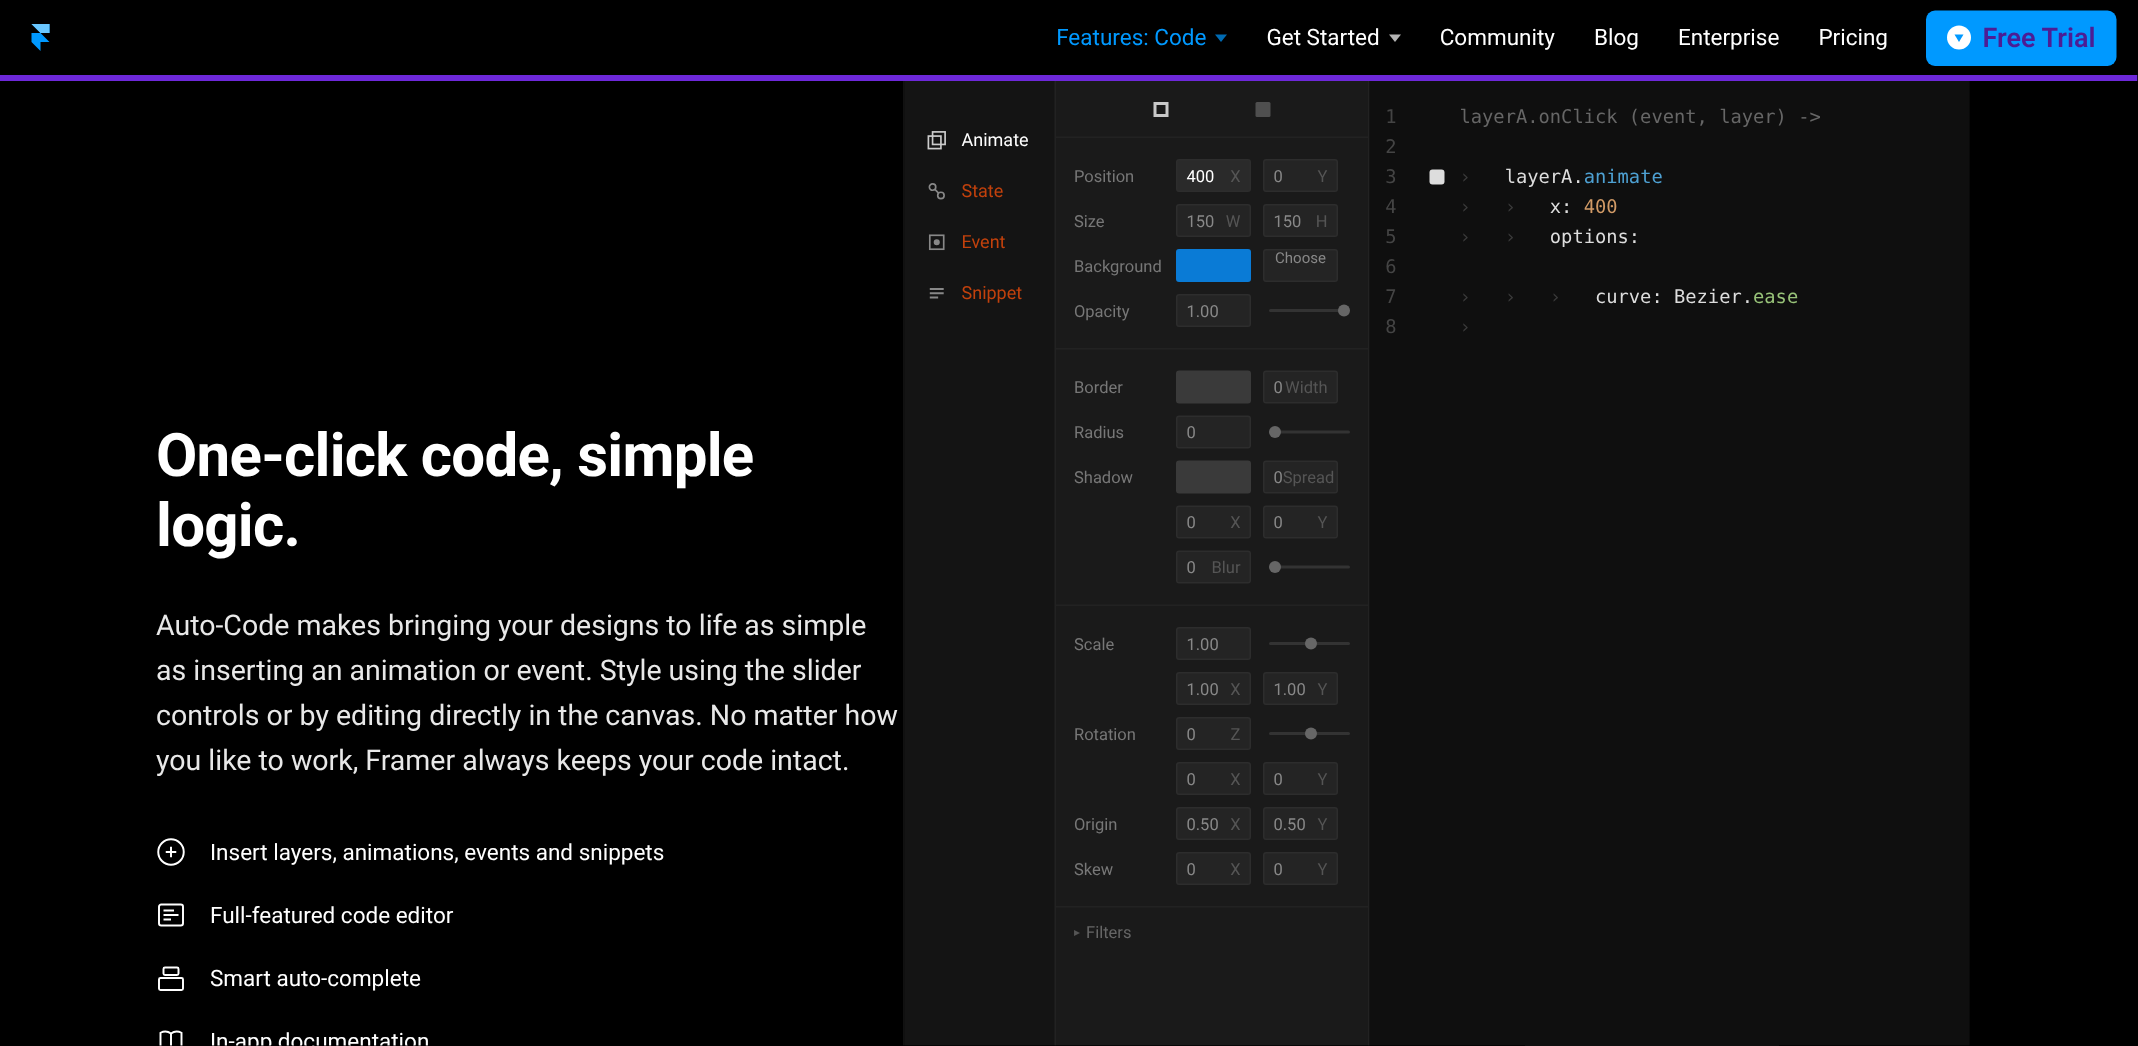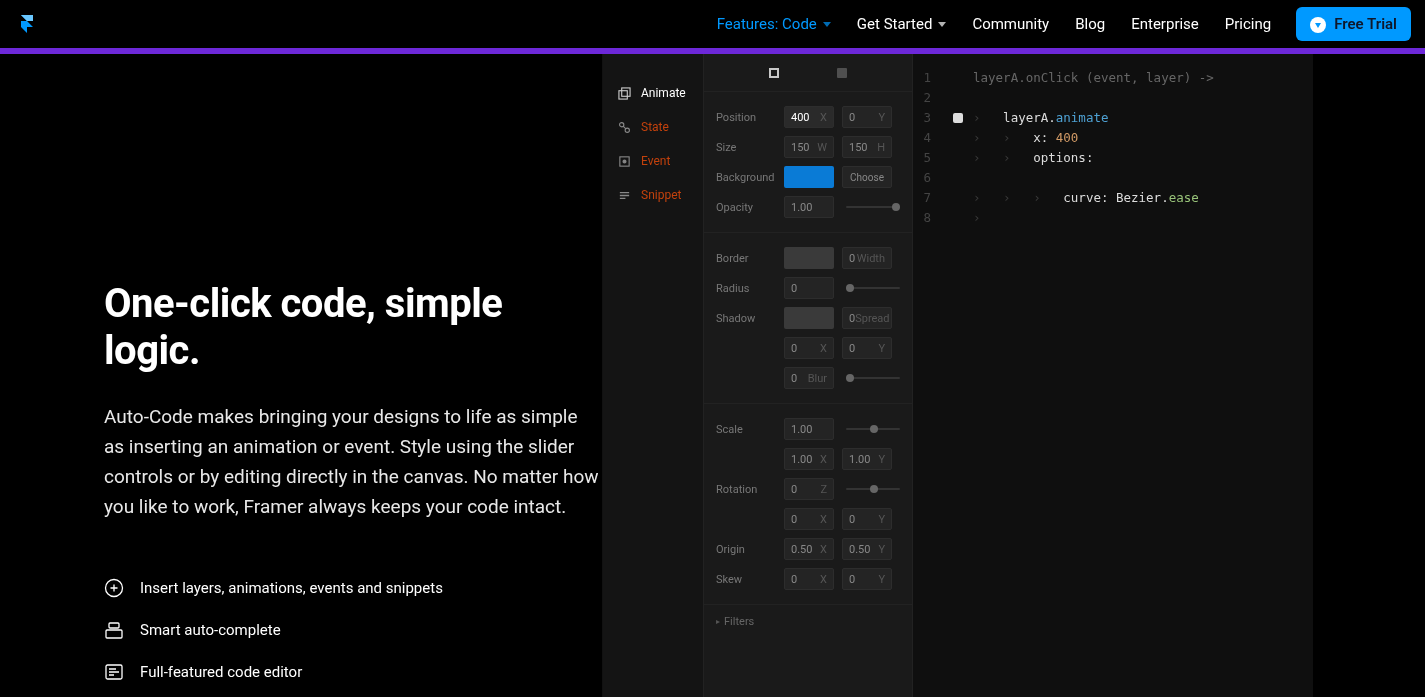--- a/index.html
+++ b/index.html
@@ -1,34 +1,34 @@
 <!DOCTYPE html>
 <html><head>
 <meta charset="utf-8">
 <style>
   * { margin: 0; padding: 0; box-sizing: border-box; }
   body { background: #000; color: #fff; font-family: -apple-system, BlinkMacSystemFont, "Segoe UI", Roboto, "Helvetica Neue", Arial, sans-serif; width: 1425px; height: 697px; overflow: hidden; }
   a { text-decoration: none; color: inherit; }
 
   
-  .nav { display: flex; align-items: center; height: 54px; border-bottom: 6px solid #6d28d9; padding: 0 14px; }
+  .nav { display: flex; align-items: center; height: 54px; border-bottom: 4px solid #6d28d9; padding: 0 14px; }
   .logo { width: 18px; height: 18px; margin-left: 4px; }
   .nav-spacer { flex: 1; }
   .nav-item { font-size: 15px; padding: 0 13px; display: flex; align-items: center; gap: 6px; cursor: pointer; }
   .nav-item.active { color: #09f; }
   .chev { width: 0; height: 0; border-left: 4px solid transparent; border-right: 4px solid transparent; border-top: 5px solid currentColor; opacity: .7; }
-  .cta { background: #09f; color: #0f172a; font-weight: 600; padding: 8px 14px; border-radius: 6px; display: inline-flex; align-items: flex-end; gap: 8px; margin-left: 12px; font-size: 15px; }
+  .cta { background: #09f; color: #4c1d95; font-weight: 600; padding: 8px 14px; border-radius: 6px; display: inline-flex; align-items: center; gap: 8px; margin-left: 12px; font-size: 18px; }
   .dl-icon { width: 16px; height: 16px; background: #fff; border-radius: 50%; display: inline-flex; align-items: center; justify-content: center; }
   .dl-icon::after { content: ""; width: 0; height: 0; border-left: 3px solid transparent; border-right: 3px solid transparent; border-top: 5px solid #09f; }
 
   
   .main { display: flex; height: calc(697px - 54px); }
   .copy { width: 602px; padding: 226px 0 0 104px; }
   .copy h1 { font-size: 40px; font-weight: 700; letter-spacing: -0.5px; margin-bottom: 28px; }
-  .copy p { font-size: 19px; line-height: 1.58; color: #e8e8e8; max-width: 520px; margin-bottom: 56px; }
+  .copy p { font-size: 19px; line-height: 1.58; color: #e8e8e8; max-width: 520px; margin-bottom: 36px; }
   .feat-list { list-style: none; }
   .feat-list li { display: flex; align-items: center; gap: 16px; margin-bottom: 22px; font-size: 15px; }
   .ficon { width: 20px; height: 20px; flex-shrink: 0; display: inline-flex; align-items: center; justify-content: center; }
 
   
   .panel { width: 711px; display: flex; background: #0a0a0a; border-left: 1px solid #111; }
   .side { width: 100px; background: #141414; padding-top: 22px; }
   .side-item { display: flex; align-items: center; gap: 10px; padding: 10px 14px; color: #c2410c; font-size: 12px; cursor: pointer; }
   .side-item.active { color: #fff; }
   .side-icon { width: 14px; height: 14px; display: inline-flex; align-items: center; justify-content: center; }
@@ -40,21 +40,21 @@
   .prow { display: flex; align-items: center; margin-bottom: 8px; gap: 8px; }
   .prow:last-child { margin-bottom: 0; }
   .plabel { width: 60px; color: #777; }
   .pinput { height: 22px; background: #242424; border: 1px solid #2d2d2d; color: #888; display: inline-flex; align-items: center; padding: 0 6px; border-radius: 2px; font-size: 11px; }
   .pinput.active { background: #2a2a2a; color: #fff; }
   .pinput.xy { width: 50px; justify-content: space-between; }
   .pinput.xy .u { color: #555; }
   .swatch { width: 50px; height: 22px; border-radius: 2px; }
   .swatch.blue { background: #0a7bd6; }
   .swatch.grey { background: #3a3a3a; }
-  .choose { width: 50px; height: 22px; background: #242424; color: #888; border-radius: 2px; font-size: 10px; display: inline-flex; align-items: center; justify-content: center; border:1px solid #2d2d2d; }
+  .choose { width: 50px; height: 22px; background: #242424; color: #888; border-radius: 2px; font-size: 10px; display: inline-flex; align-items: flex-start; justify-content: center; border:1px solid #2d2d2d; }
   .slider { flex: 1; height: 2px; background: #333; position: relative; border-radius: 2px; margin-left: 4px; }
   .slider::after { content: ""; position: absolute; width: 8px; height: 8px; background: #666; border-radius: 50%; top: -3px; }
   .slider.end::after { right: 0; }
   .slider.start::after { left: 0; }
   .slider.mid::after { left: 44%; }
   .filters { padding: 10px 12px; color: #666; font-size: 11px; display:flex; align-items:center; gap:4px; }
   .filters::before{content:"▸"; font-size:8px; color:#555;}
 
   
   .code { flex: 1; background: #0f0f0f; font-family: "SF Mono", Menlo, Consolas, monospace; font-size: 12.5px; padding-top: 14px; line-height: 20px; position: relative; }
@@ -119,34 +119,34 @@
             <svg width="20" height="20" viewBox="0 0 20 20" fill="none" stroke="#fff" stroke-width="1.3">
               <circle cx="10" cy="10" r="8.5"></circle>
               <path d="M10 6.5v7M6.5 10h7"></path>
             </svg>
           </span>
         <span>Insert layers, animations, events and snippets</span>
       </li>
       <li>
         <span class="ficon">
             <svg width="20" height="20" viewBox="0 0 20 20" fill="none" stroke="#fff" stroke-width="1.3">
-              <rect x="2" y="10" width="16" height="8" rx="1"></rect>
-              <rect x="5" y="3" width="10" height="5" rx="1"></rect>
-            </svg>
-          </span>
-        <span>Smart auto-complete</span>
+              <rect x="2" y="3" width="16" height="14" rx="1.5"></rect>
+              <path d="M5 7h7M5 10h10M5 13h5"></path>
+            </svg>
+          </span>
+        <span>Full-featured code editor</span>
       </li>
       <li>
         <span class="ficon">
             <svg width="20" height="20" viewBox="0 0 20 20" fill="none" stroke="#fff" stroke-width="1.3">
-              <rect x="2" y="3" width="16" height="14" rx="1.5"></rect>
-              <path d="M5 7h7M5 10h10M5 13h5"></path>
-            </svg>
-          </span>
-        <span>Full-featured code editor</span>
+              <rect x="2" y="10" width="16" height="8" rx="1"></rect>
+              <rect x="5" y="3" width="10" height="5" rx="1"></rect>
+            </svg>
+          </span>
+        <span>Smart auto-complete</span>
       </li>
       <li>
         <span class="ficon">
             <svg width="20" height="20" viewBox="0 0 20 20" fill="none" stroke="#fff" stroke-width="1.3">
               <path d="M3 4.5C5 3.5 8 3.5 10 5c2-1.5 5-1.5 7-.5v11c-2-1-5-1-7 .5-2-1.5-5-1.5-7-.5v-11z"></path>
               <path d="M10 5v11"></path>
             </svg>
           </span>
         <span>In-app documentation</span>
       </li>

